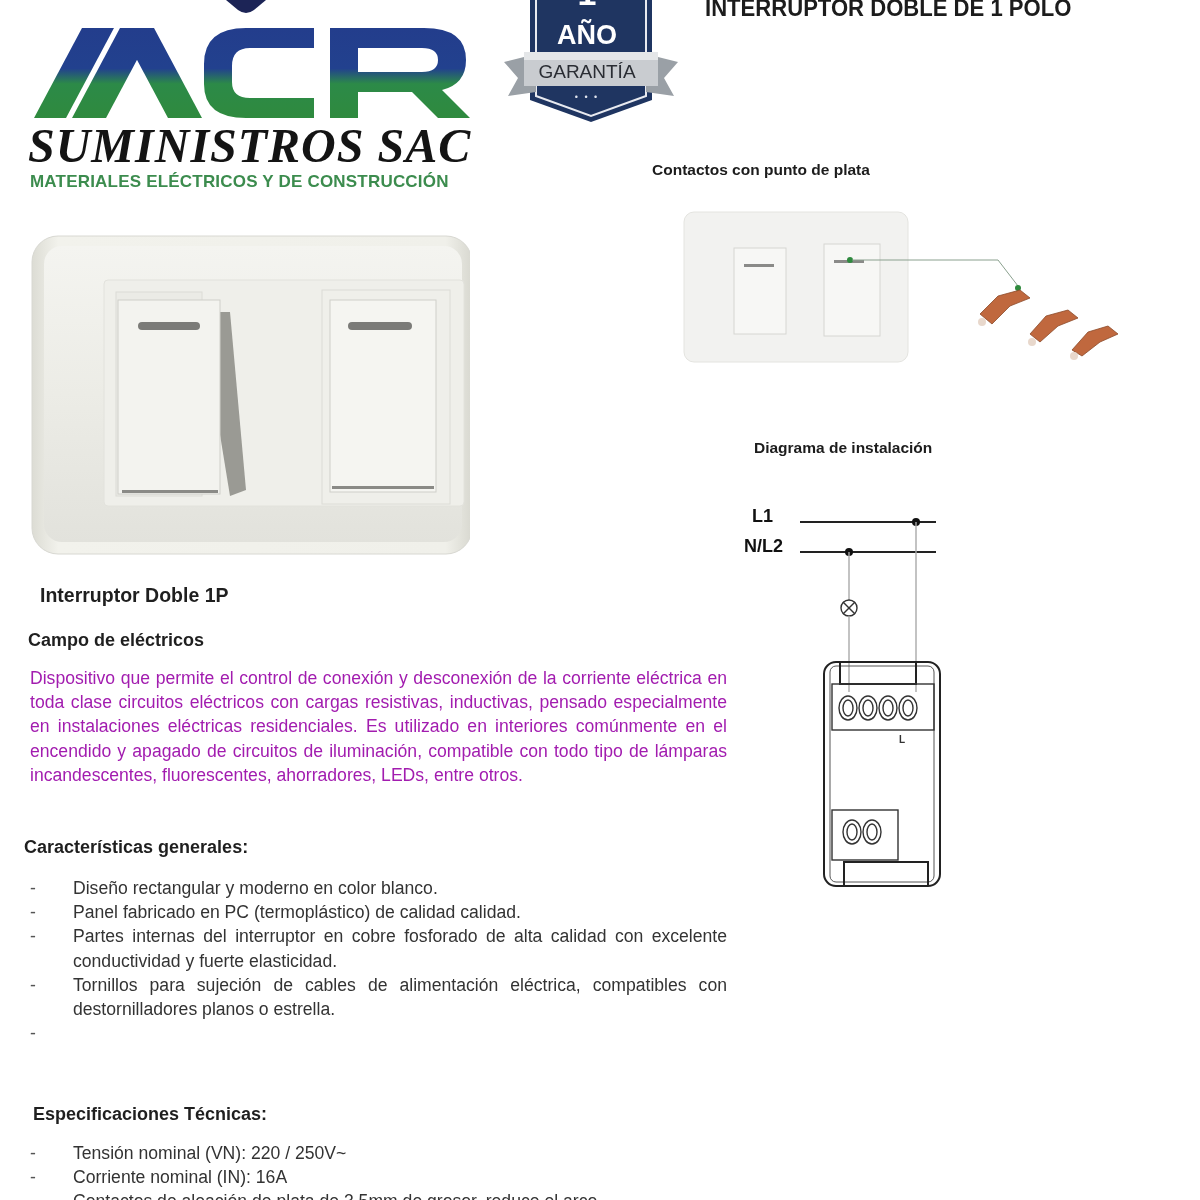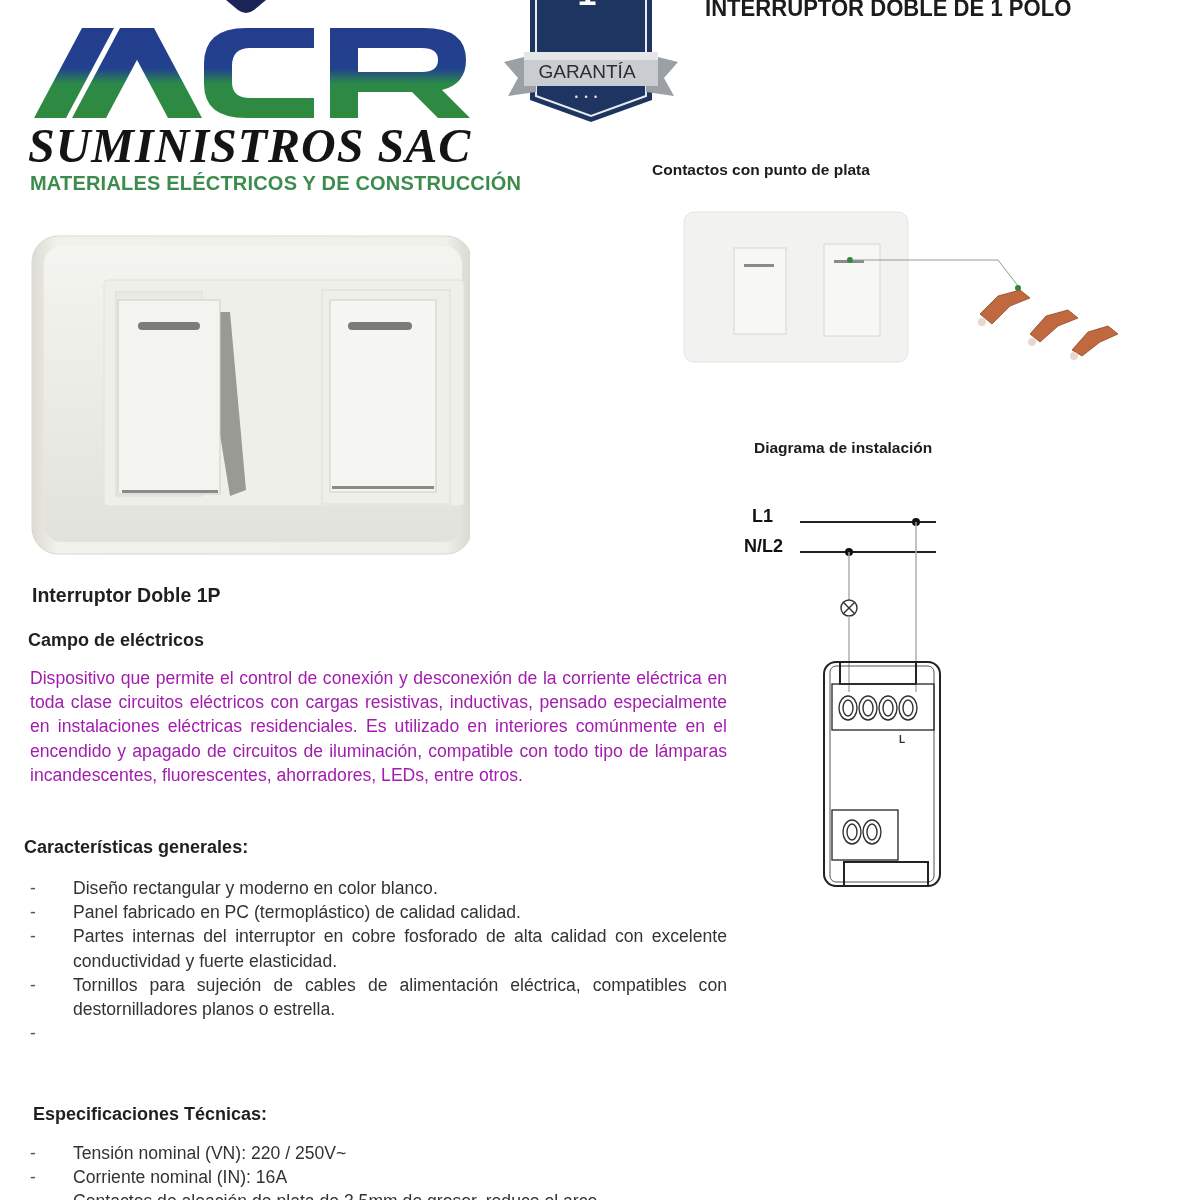--- a/index.html
+++ b/index.html
@@ -14,21 +14,21 @@
   .logo { left: 14px; top: 0; width: 460px; height: 200px; }
   .logo svg { position: absolute; left: 0; top: 0; }
   .logo-sub {
     position: absolute; left: 14px; top: 118px;
     font-family: "Liberation Serif", serif; font-style: italic; font-weight: bold;
     font-size: 48px; letter-spacing: 1px; color: #141414; white-space: nowrap;
   }
   .logo-tag {
     position: absolute; left: 16px; top: 172px;
     font-family: "Liberation Sans", sans-serif; font-weight: bold;
-    font-size: 20px; color: #3c8c4e; white-space: nowrap; letter-spacing: 0.2px;
+    font-size: 17px; color: #3c8c4e; white-space: nowrap; letter-spacing: 0.2px;
   }
 
   
   .badge { left: 494px; top: 0; width: 200px; height: 124px; }
   .badge-txt {
     position: absolute; left: 0; width: 186px; text-align: center;
     font-family: "Liberation Sans", sans-serif; white-space: nowrap;
   }
 
   
@@ -36,21 +36,21 @@
     left: 705px; top: -6px; font-family: "Liberation Sans", sans-serif;
     font-weight: bold; font-size: 24px; color: #1c1c1c; white-space: nowrap;
     transform: scaleX(0.92); transform-origin: left top;
   }
 
   .caption {
     font-weight: bold; font-size: 15.5px; color: #1c1c1c; white-space: nowrap;
   }
 
   
-  .h2 { font-weight: bold; font-size: 19.5px; color: #1f1f1f; white-space: nowrap; }
+  .h2 { font-weight: bold; font-size: 19.5px; color: #1f1f1f; white-space: nowrap; margin-left: 8px; }
   .h3 { font-weight: bold; font-size: 18px; color: #1f1f1f; white-space: nowrap; }
   .para {
     left: 30px; top: 666px; width: 697px; font-size: 17.6px; line-height: 24.2px;
     text-align: justify; color: #a21caf;
   }
   .list { left: 30px; width: 697px; margin: 0; padding: 0; list-style: none; }
   .list li {
     position: relative; padding-left: 43px; font-size: 17.6px; line-height: 24.2px;
     text-align: justify; color: #333;
   }
@@ -89,20 +89,21 @@
     <path d="M36 0 L158 0 L158 100 L97 122 L36 100 Z" fill="#1f3561"></path>
     <path d="M42 0 L42 96 L97 116 L152 96 L152 0" fill="none" stroke="#e8eaf0" stroke-width="2"></path>
 
     <path d="M10 62 L42 54 L42 92 L14 96 L24 78 Z" fill="#9aa0a6"></path>
     <path d="M184 62 L152 54 L152 92 L180 96 L170 78 Z" fill="#9aa0a6"></path>
 
     <path d="M30 52 L164 52 L164 86 L30 86 Z" fill="#c9ccd0"></path>
     <path d="M30 52 L164 52 L164 60 L30 60 Z" fill="#e4e6e8"></path>
   </svg>
   <div class="badge-txt" style="top:-26px;font-size:34px;font-weight:bold;color:#fff;">1</div>
+  <div class="badge-txt" style="top:20px;font-size:27px;font-weight:bold;color:#fff;">AÑO</div>
   <div class="badge-txt" style="top:61px;font-size:19px;color:#2a2d33;">GARANTÍA</div>
   <div class="badge-txt" style="top:92px;font-size:9px;color:#e0e4ee;letter-spacing:2px;">• • •</div>
 </div>
 
 <div class="abs doc-title">INTERRUPTOR DOBLE DE  1 POLO</div>
 
 <div class="abs" style="left:30px;top:228px;width:440px;height:330px;">
   <svg width="440" height="330" viewBox="0 0 440 330">
     <defs>
       <linearGradient id="plate" x1="0" y1="0" x2="0" y2="1">

